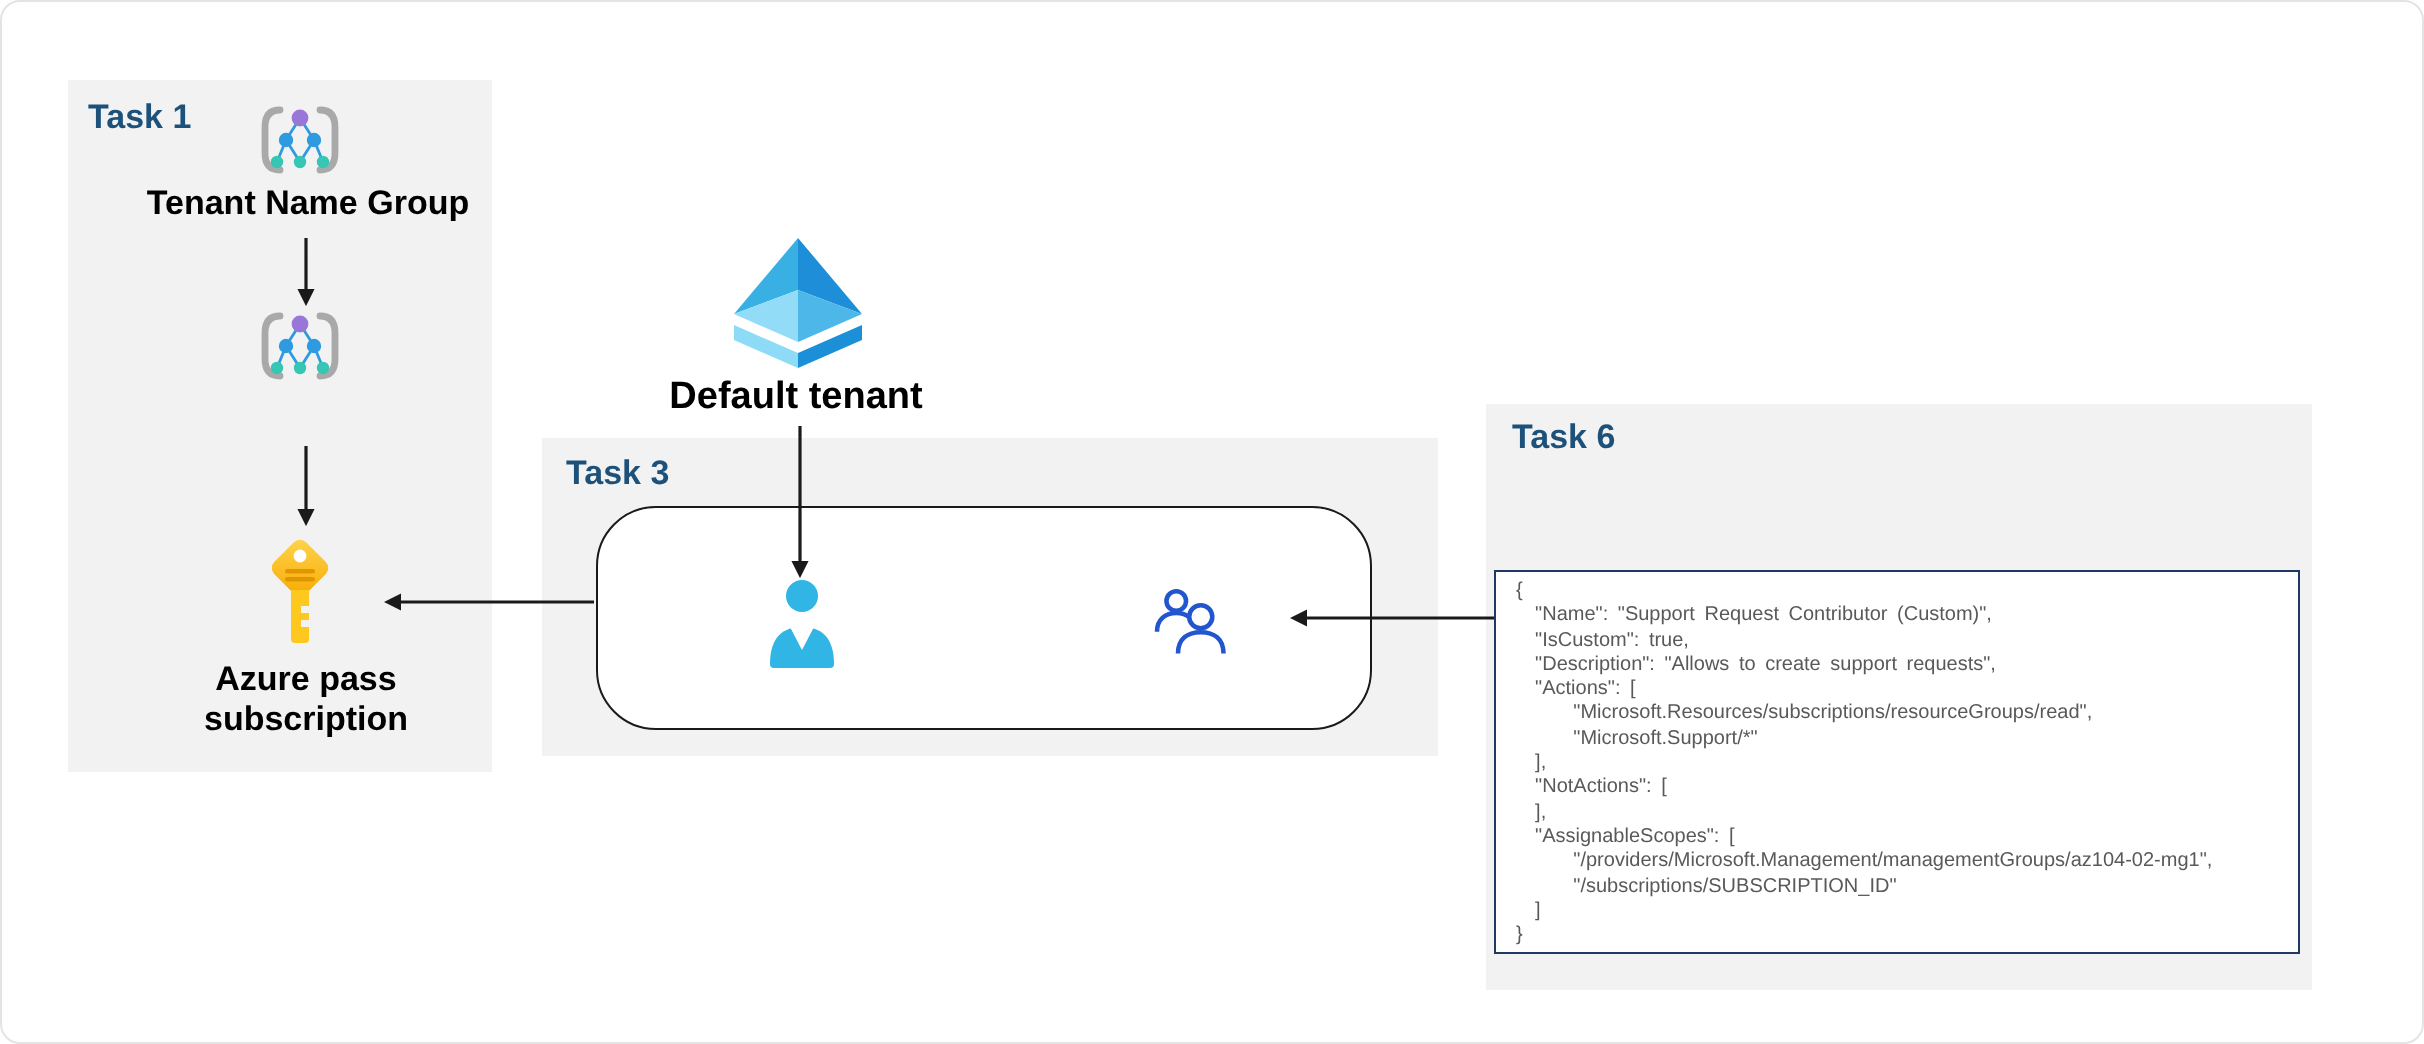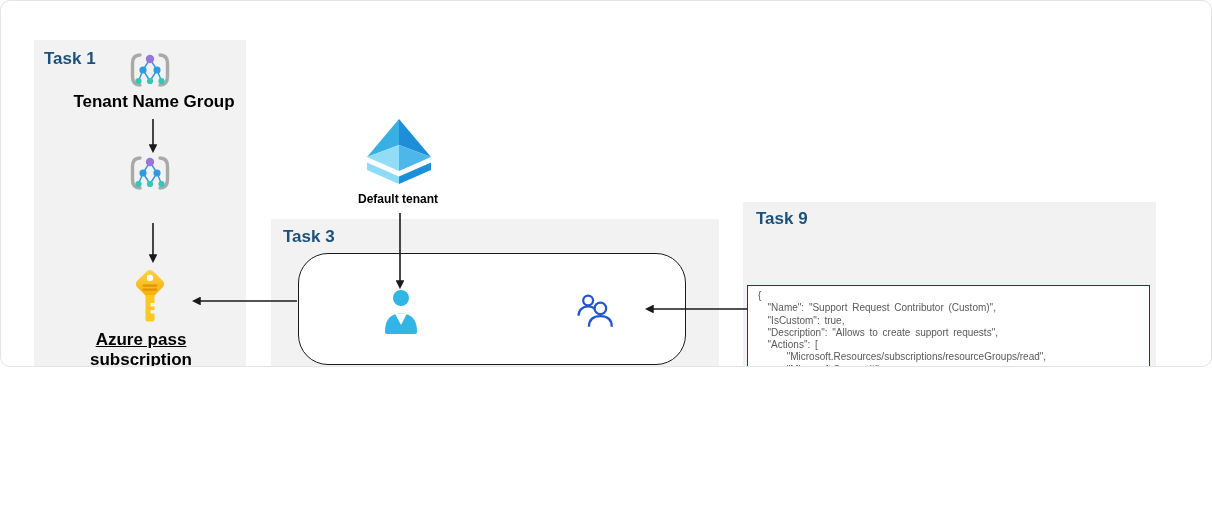--- a/index.html
+++ b/index.html
@@ -1,17 +1,17 @@
 <!DOCTYPE html>
 <html><head>
 <meta charset="utf-8">
 <style>
   html,body{margin:0;padding:0;background:#fff;}
   .canvas{
-    position:relative;width:1212px;height:367px;background:#ffffff;
+    position:relative;width:1212px;height:522px;background:#ffffff;
     font-family:"Liberation Sans",sans-serif;box-sizing:border-box;
     border:1px solid #e4e4e4;border-radius:10px;overflow:hidden;
   }
   .panel{position:absolute;background:#f2f2f2;}
   .task-label{position:absolute;font-size:17px;font-weight:700;color:#1d5179;white-space:nowrap;}
   .node-label{position:absolute;font-weight:700;color:#000;text-align:center;line-height:20px;}
   .rounded-group{
     position:absolute;left:297px;top:252px;width:388px;height:112px;
     background:#ffffff;border:1.5px solid #1a1a1a;border-radius:30px;box-sizing:border-box;
   }
@@ -32,21 +32,21 @@
 <body>
 
 <div class="canvas">
 
   <div class="panel" style="left:33px;top:39px;width:212px;height:346px;"></div>
   <div class="panel" style="left:270px;top:218px;width:448px;height:159px;"></div>
   <div class="panel" style="left:742px;top:201px;width:413px;height:293px;"></div>
 
   <div class="task-label" style="left:43px;top:48px;">Task 1</div>
   <div class="task-label" style="left:282px;top:226px;">Task 3</div>
-  <div class="task-label" style="left:755px;top:208px;">Task 9</div>
+  <div class="task-label" style="left:755px;top:208px;">Task 6</div>
 
   <div class="icon-box" style="left:126px;top:50px;">
     <svg width="46" height="38" viewBox="0 0 46 38">
       <path d="M13,4 C7.5,4 5.5,7.5 5.5,12.5 L5.5,25.5 C5.5,30.5 7.5,34 13,34" fill="none" stroke="#a9a9a9" stroke-width="3.4" stroke-linecap="round"></path>
       <path d="M33,4 C38.5,4 40.5,7.5 40.5,12.5 L40.5,25.5 C40.5,30.5 38.5,34 33,34" fill="none" stroke="#a9a9a9" stroke-width="3.4" stroke-linecap="round"></path>
       <g stroke="#2e9be0" stroke-width="1.4">
         <line x1="23" y1="8" x2="16" y2="19"></line>
           <line x1="23" y1="8" x2="30" y2="19"></line>
         <line x1="16" y1="19" x2="11.5" y2="30"></line>
           <line x1="16" y1="19" x2="23" y2="30"></line>
@@ -92,33 +92,33 @@
             <stop offset="1" stop-color="#f7a800"></stop>
         </linearGradient>
       </defs>
       <rect x="8.7" y="5.7" width="22.6" height="22.6" rx="4.5" transform="rotate(45 20 17)" fill="url(#gk)"></rect>
       <path d="M15.5,28 L24.5,28 L24.5,36 L20.5,36 L20.5,39.5 L24.5,39.5 L24.5,43 L20.5,43 L20.5,46.5 L24.5,46.5 L24.5,52.5 Q24.5,54.5 22.5,54.5 L17.5,54.5 Q15.5,54.5 15.5,52.5 Z" fill="#ffc81e"></path>
       <circle cx="20" cy="11" r="3.2" fill="#ffffff"></circle>
       <rect x="12.5" y="17.5" width="15" height="2.2" rx="1.1" fill="#e09600"></rect>
       <rect x="12.5" y="21.5" width="15" height="2.2" rx="1.1" fill="#e09600"></rect>
     </svg>
   </div>
-  <div class="node-label" style="left:70px;top:329px;width:140px;font-size:17px;text-decoration:underline;">Azure pass subscription</div>
+  <div class="node-label" style="left:82px;top:329px;width:140px;font-size:17px;">Azure pass subscription</div>
 
   <div class="icon-box" style="left:359px;top:116px;">
     <svg width="78" height="70" viewBox="0 0 78 70">
       <polygon points="39,2 7,40 39,28" fill="#39b0e4"></polygon>
       <polygon points="39,2 71,40 39,28" fill="#1e8ed8"></polygon>
       <polygon points="7,40 39,54 39,28" fill="#93dcf8"></polygon>
       <polygon points="71,40 39,54 39,28" fill="#4cb7e8"></polygon>
       <polygon points="7,45.5 39,59.5 39,67 7,53" fill="#8edbf7"></polygon>
       <polygon points="71,45.5 39,59.5 39,67 71,53" fill="#1b8fd8"></polygon>
     </svg>
   </div>
-  <div class="node-label" style="left:317px;top:188px;width:160px;font-size:12px;">Default tenant</div>
+  <div class="node-label" style="left:317px;top:188px;width:160px;font-size:19px;">Default tenant</div>
 
   <div class="rounded-group"></div>
 
   <div class="icon-box" style="left:380px;top:286px;">
     <svg width="40" height="48" viewBox="0 0 40 48">
       <circle cx="20" cy="11" r="8" fill="#30b5e5"></circle>
       <path d="M4,45 C4,31 11,26.5 20,26.5 C29,26.5 36,31 36,45 Q36,47 34,47 L6,47 Q4,47 4,45 Z" fill="#30b5e5"></path>
       <polygon points="14,26.5 26,26.5 20,38" fill="#ffffff"></polygon>
     </svg>
   </div>

